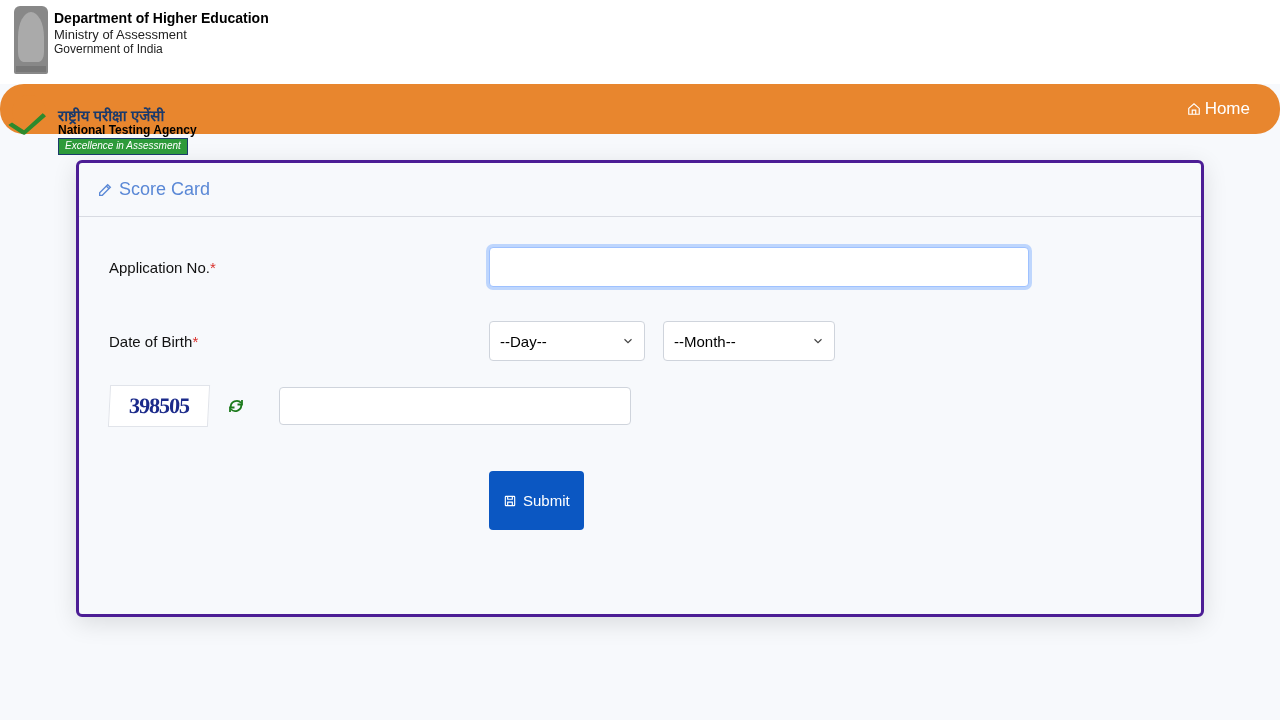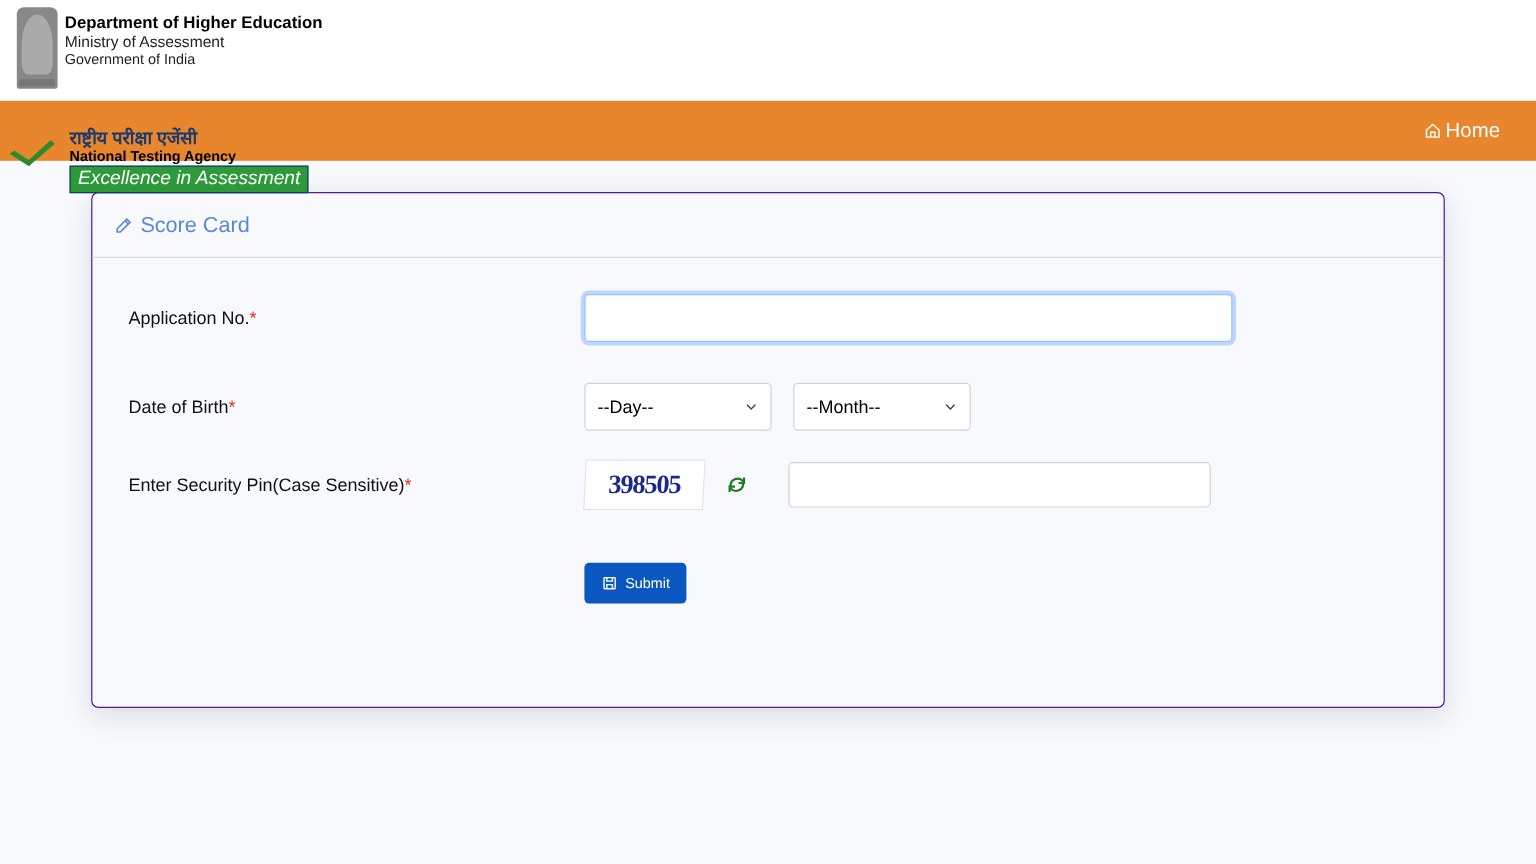--- a/index.html
+++ b/index.html
@@ -71,48 +71,49 @@
   width: 40px; height: 26px;
   border-radius: 50%;
   background: #2d8a2d;
   clip-path: polygon(0 60%, 40% 100%, 100% 20%, 90% 10%, 40% 80%, 10% 50%);
 }
 .nta-text { line-height: 1.05; margin-top: 32px; }
 .nta-text .hi { font-size: 15px; color: #1b3a6b; font-weight: bold; }
 .nta-text .en { font-size: 12px; color: #000000; font-weight: bold; }
 .nta-text .tag {
   background: #2d9a3a; color: #fff; font-style: italic;
-  font-size: 16px; padding: 2px 6px; margin-top: 2px;
+  font-size: 10px; padding: 2px 6px; margin-top: 2px;
   display: inline-block; border: 1px solid #1b3a6b;
 }
 
 
 .nav-bar {
   background: #e8862e;
   height: 50px;
   display: flex;
   justify-content: flex-end;
   align-items: center;
   padding-right: 30px;
+  border-radius: 24px;
 }
 .home-link {
   color: #fff;
   font-size: 17px;
   display: flex;
   align-items: center;
   gap: 4px;
   cursor: pointer;
 }
 .home-icon { width: 14px; height: 14px; }
 
 
 .card-wrap { padding: 26px 76px; }
 .card {
   background: #f7f9fc;
-  border: 1px solid #4c1d95;
+  border: 3px solid #4c1d95;
   border-radius: 6px;
   box-shadow: 0 6px 24px rgba(0,0,0,0.12);
   min-height: 430px;
 }
 .card-header {
   border-bottom: 1px solid #d8dbe2;
   padding: 16px 18px;
   display: flex;
   align-items: center;
   gap: 6px;
@@ -161,21 +162,21 @@
   appearance: none;
   position: relative;
 }
 .select-wrap { position: relative; }
 .select-wrap .chev {
   position: absolute; right: 10px; top: 50%;
   transform: translateY(-50%);
   pointer-events: none;
 }
 .sel-day { width: 156px; }
-.sel-month { width: 148px; }
+.sel-month { width: 172px; }
 .sel-year { width: 168px; }
 
 .captcha-img {
   width: 100px; height: 42px;
   border: 1px solid #e1e4ea;
   background: #fff;
   display: flex; align-items: center; justify-content: center;
   font-family: Georgia, 'Times New Roman', serif;
   font-weight: bold; font-size: 22px;
   color: #1b2a8a;
@@ -196,22 +197,22 @@
   font-size: 15px;
   margin-left: 16px;
 }
 
 .submit-row { margin-top: 44px; }
 .submit-btn {
   background: #0b57c2;
   color: #fff;
   border: none;
   border-radius: 4px;
-  padding: 10px 14px;
-  font-size: 12px;
+  padding: 21px 14px;
+  font-size: 15px;
   display: inline-flex;
   align-items: center;
   gap: 6px;
   cursor: pointer;
 }
 
 svg { display: block; }
 </style>
 </head>
 <body>
@@ -295,23 +296,20 @@
             <span class="chev">
               <svg width="14" height="14" viewBox="0 0 24 24" fill="none" stroke="#444" stroke-width="2">
                   <path d="M6 9 L12 15 L18 9"></path>
                 </svg>
             </span>
           </span>
         </div>
       </div>
 
       <div class="form-row tight">
-        <div class="label-col">
-          <span>Enter Security Pin(Case Sensitive)</span><span class="req">*</span>
-        </div>
         <div class="input-col">
           <div class="captcha-img">398505</div>
           <span class="refresh-btn">
             <svg width="18" height="18" viewBox="0 0 24 24" fill="none" stroke="#1c7a1c" stroke-width="2.4">
               <path d="M20 4 v6 h-6"></path>
               <path d="M4 20 v-6 h6"></path>
               <path d="M5 14 a8 8 0 0 1 14 -6"></path>
               <path d="M19 10 a8 8 0 0 1 -14 6"></path>
             </svg>
           </span>

